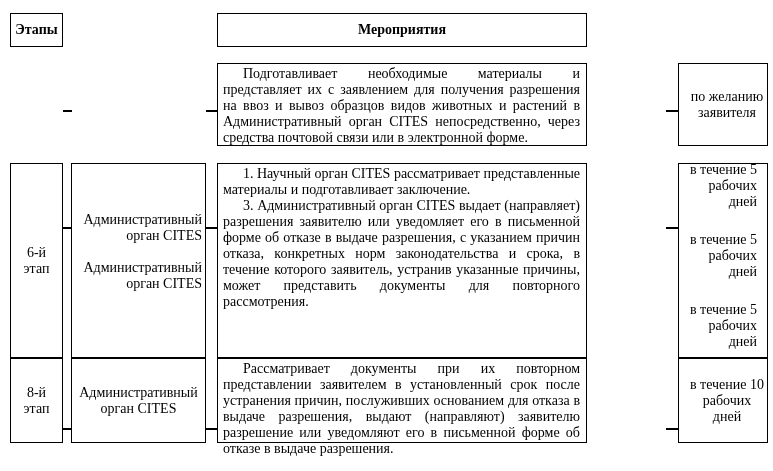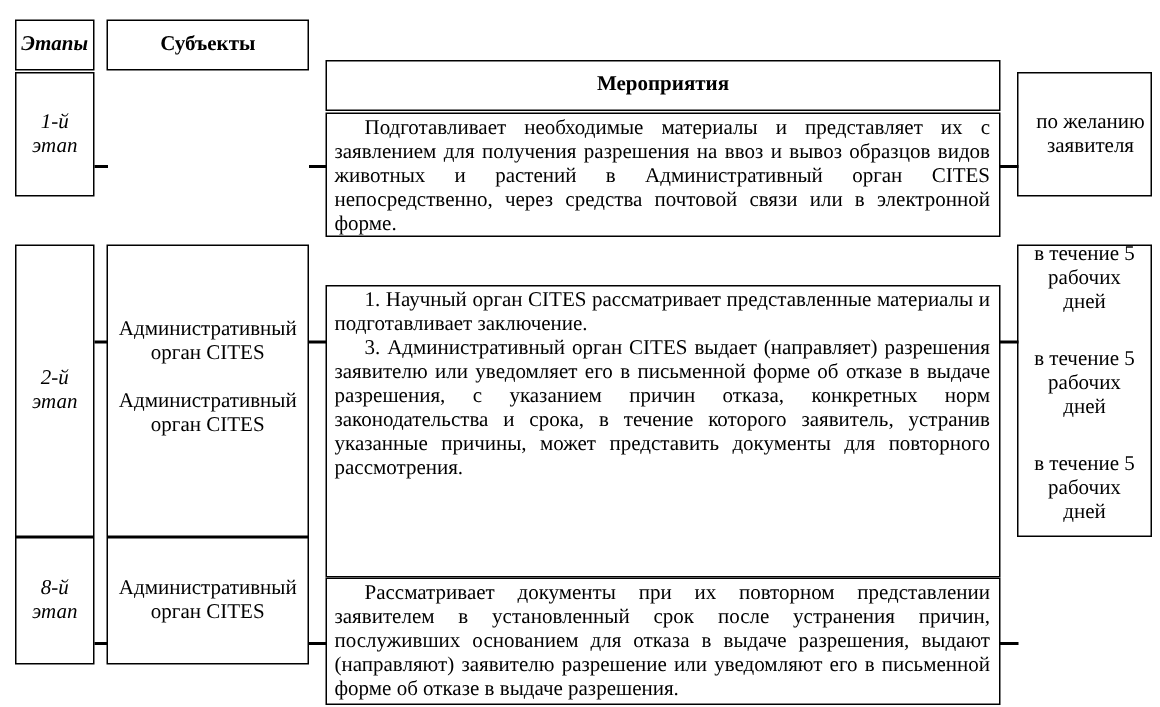--- a/index.html
+++ b/index.html
@@ -18,27 +18,27 @@
     line-height: 16px;
     overflow: hidden;
   }
   .box {
     position: absolute;
     box-sizing: border-box;
     border: 1px solid #000000;
     background: #ffffff;
   }
   
-  .c1 { left: 10px;  width: 53px; font-style: italic;  }
+  .c1 { left: 10px;  width: 53px;  }
   .c2 { left: 71px;  width: 135px; }
-  .c3 { left: 217px; width: 450px; margin-top: 27px; }
+  .c3 { left: 217px; width: 370px; }
   .c4 { left: 678px; width: 90px;  }
   
   .rh { top: 13px;  height: 34px;  }
-  .r1 { top: 48px;  height: 83px;  }
+  .r1 { top: 63px;  height: 83px;  }
   .r2 { top: 163px; height: 195px; }
   .r3 { top: 358px; height: 85px;  }
   
   .center {
     display: flex;
     align-items: center;
     justify-content: center;
     text-align: center;
     padding: 0 3px;
   }
@@ -50,21 +50,21 @@
   .acts p {
     margin: 0;
     text-indent: 20px;
     line-height: 16px;
   }
   .stack {
     display: flex;
     flex-direction: column;
     justify-content: center;
     align-items: center;
-    text-align: center;
+    text-align: right;
   }
   .stack-subjects { gap: 16px; padding: 0 3px 18px 3px; }
   .stack-terms   { gap: 22px; padding: 0 10px 10px 10px; }
   .terms-pad { padding-left: 10px; padding-right: 2px; }
   
   .conn {
     position: absolute;
     height: 2px;
     background: #000000;
   }
@@ -76,42 +76,36 @@
   .cy3 { top: 428px; }
 </style>
 </head>
 <body>
 
 <div class="canvas">
 
   <div class="box rh c1 center hdr">
     <span>Этапы</span>
   </div>
-  <div class="box rh c2 center hdr">
-    <span>Субъекты</span>
-  </div>
   <div class="box rh c3 center hdr">
     <span>Мероприятия</span>
   </div>
 
-  <div class="box r1 c1 center">
-    <span>1-й этап</span>
-  </div>
   <div class="box r1 c3 acts">
     <p>Подготавливает необходимые материалы и представляет их с заявлением для получения разрешения на ввоз и вывоз образцов видов животных и растений в Административный орган CITES непосредственно, через средства почтовой связи или в электронной форме.</p>
   </div>
   <div class="box r1 c4 center terms-pad">
     <span>по желанию заявителя</span>
   </div>
   <div class="conn cy1 g1"></div>
   <div class="conn cy1 g2"></div>
   <div class="conn cy1 g3"></div>
 
   <div class="box r2 c1 center">
-    <span>2-й этап</span>
+    <span>6-й этап</span>
   </div>
   <div class="box r2 c2 stack stack-subjects">
     <span>Административный орган CITES</span>
     <span>Административный орган CITES</span>
   </div>
   <div class="box r2 c3 acts">
     <p>1. Научный орган CITES рассматривает представленные материалы и подготавливает заключение.</p>
     <p>3. Административный орган CITES выдает (направляет) разрешения заявителю или уведомляет его в письменной форме об отказе в выдаче разрешения, с указанием причин отказа, конкретных норм законодательства и срока, в течение которого заявитель, устранив указанные причины, может представить документы для повторного рассмотрения.</p>
   </div>
   <div class="box r2 c4 stack stack-terms">
@@ -125,17 +119,20 @@
 
   <div class="box r3 c1 center">
     <span>8-й этап</span>
   </div>
   <div class="box r3 c2 center">
     <span>Административный орган CITES</span>
   </div>
   <div class="box r3 c3 acts">
     <p>Рассматривает документы при их повторном представлении заявителем в установленный срок после устранения причин, послуживших основанием для отказа в выдаче разрешения, выдают (направляют) заявителю разрешение или уведомляют его в письменной форме об отказе в выдаче разрешения.</p>
   </div>
+  <div class="box r3 c4 center terms-pad">
+    <span>в течение 10 рабочих дней</span>
+  </div>
   <div class="conn cy3 g1"></div>
   <div class="conn cy3 g2"></div>
   <div class="conn cy3 g3"></div>
 
 </div>
 
 </body></html>

